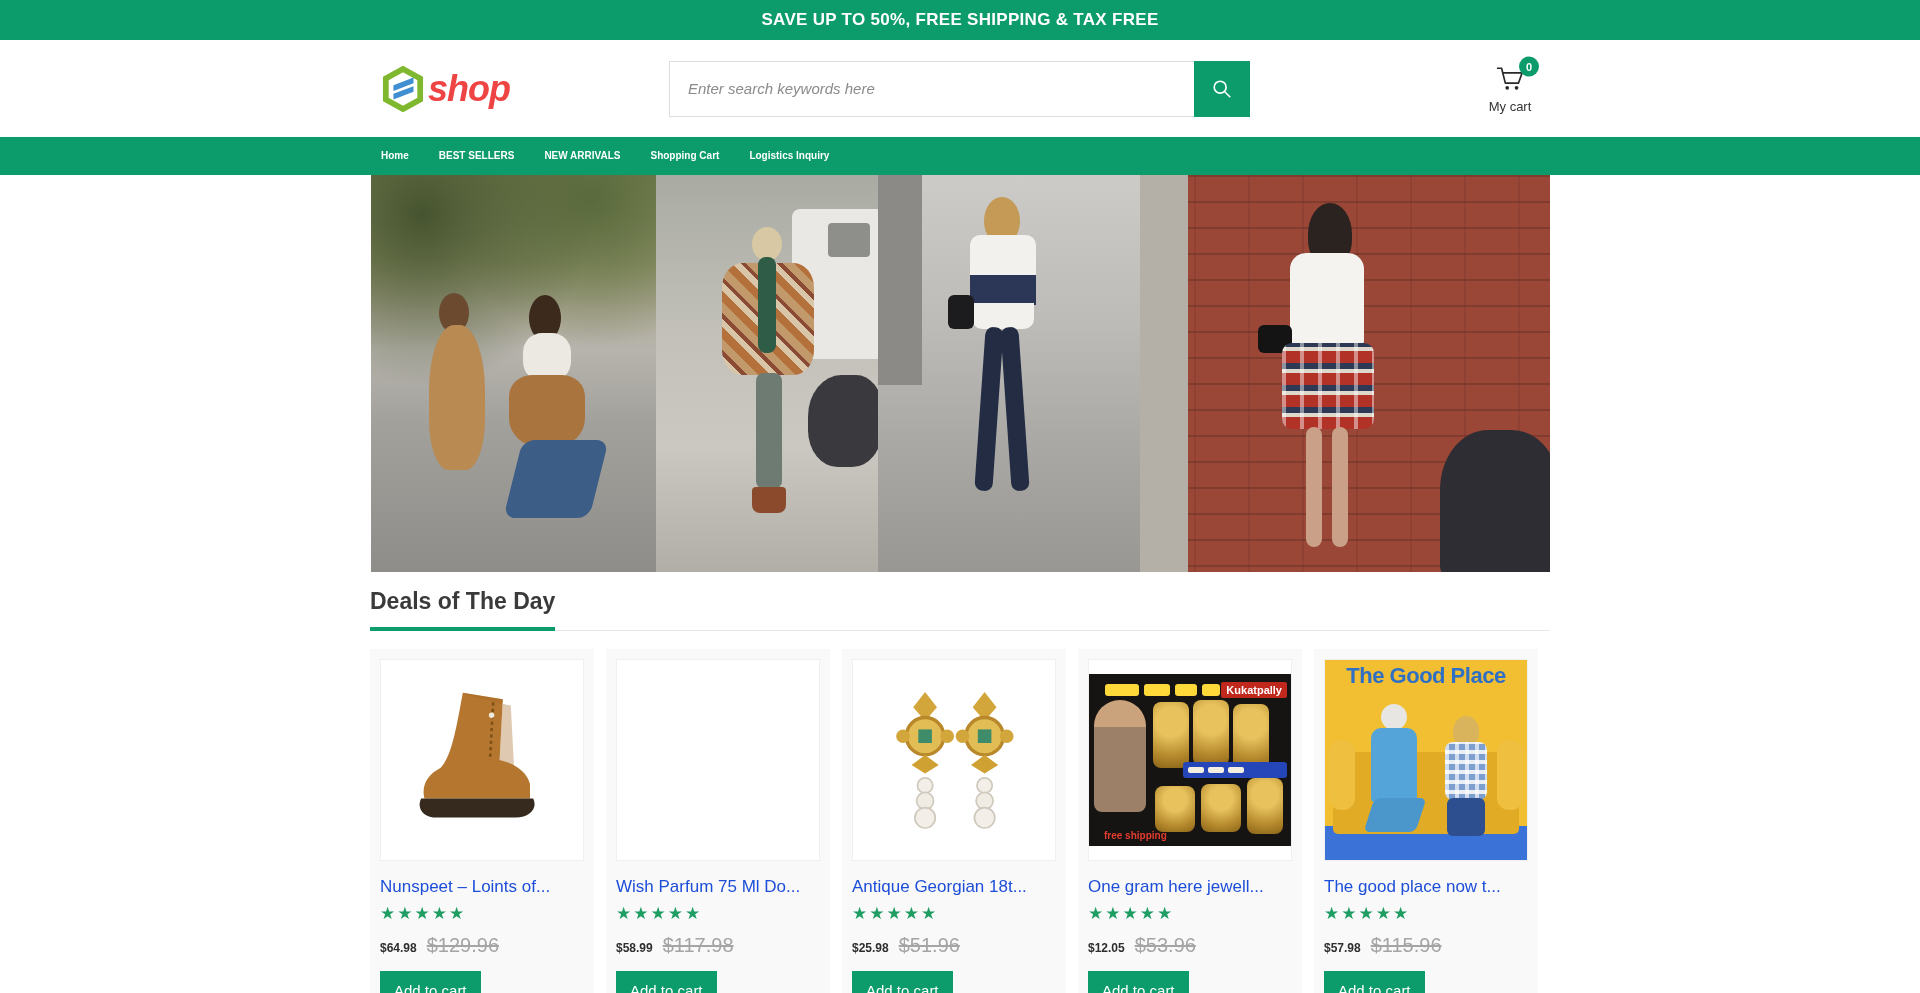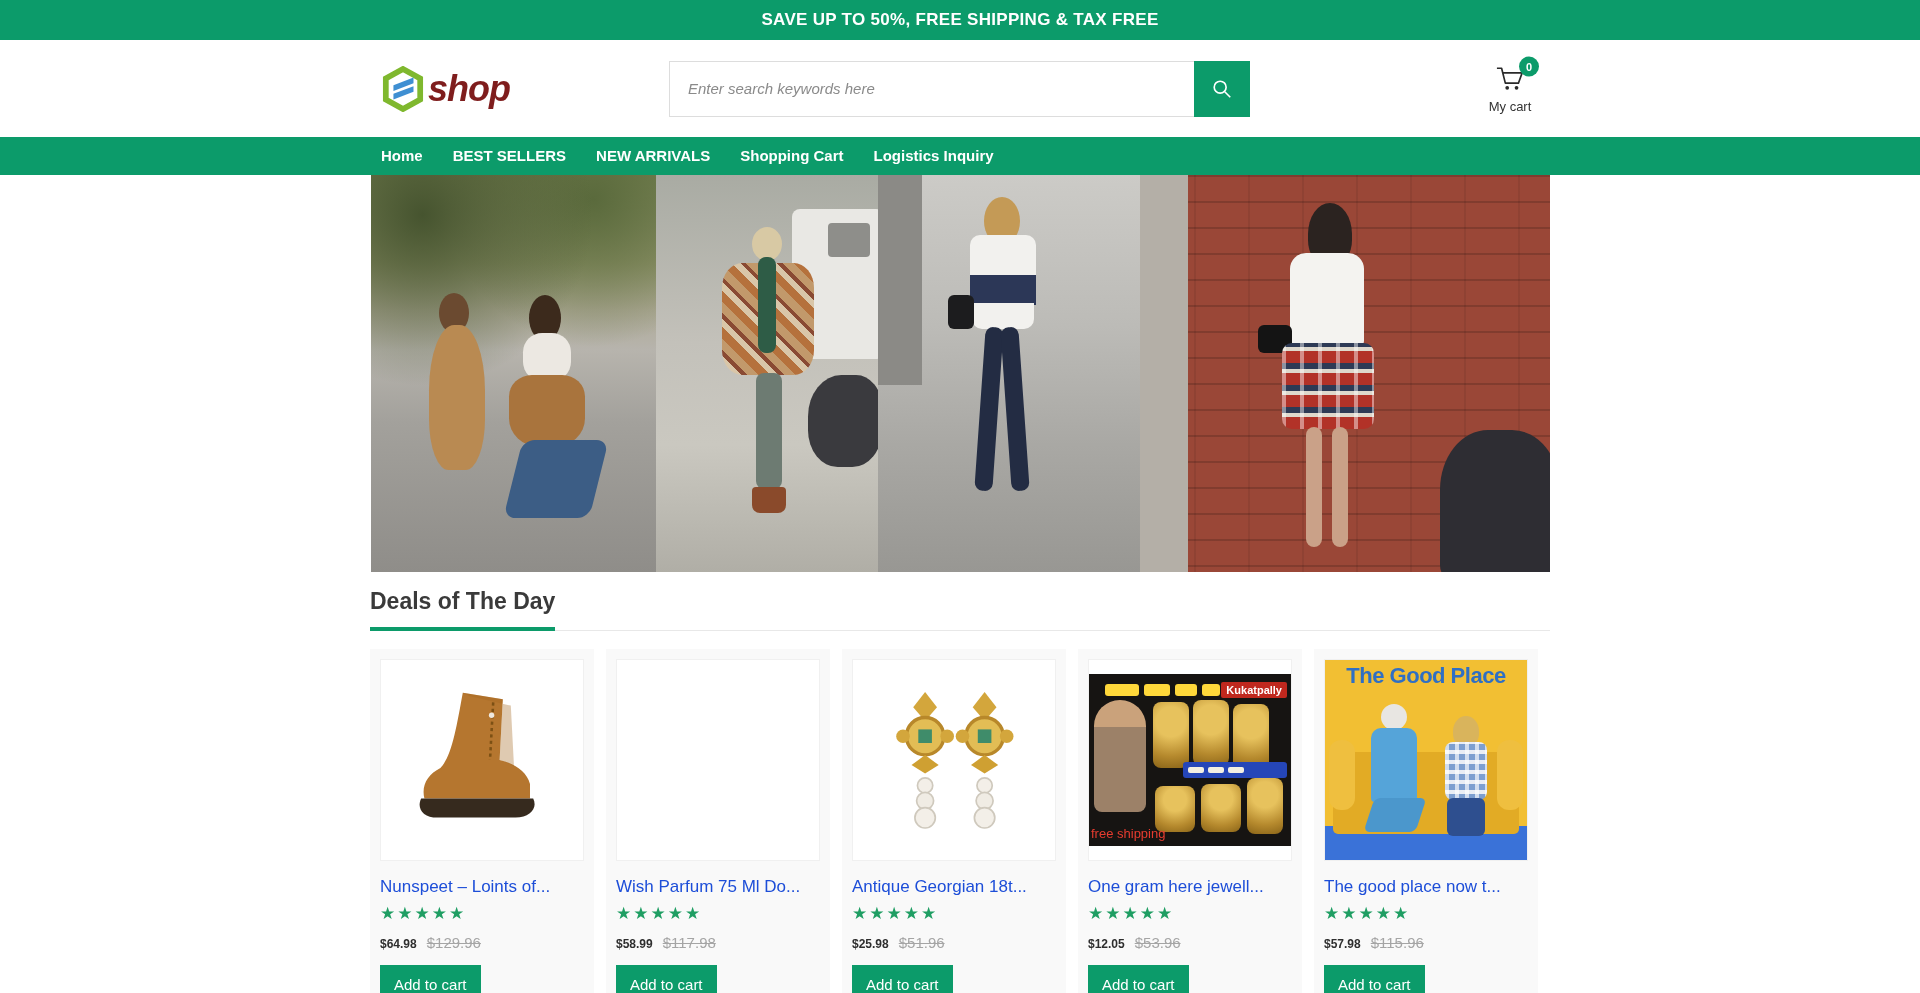--- a/index.html
+++ b/index.html
@@ -9,39 +9,39 @@
 
   
   .topbar { height:40px; background:var(--accent); color:#fff; display:flex;
     align-items:center; justify-content:center; font-weight:bold; font-size:17px; letter-spacing:.3px; }
 
   
   .header { height:97px; position:relative; background:#fff; }
   .container { width:1180px; margin:0 auto; position:relative; height:100%; }
   .logo { position:absolute; left:12px; top:50%; transform:translateY(-50%);
     display:flex; align-items:center; gap:4px; cursor:pointer; }
-  .logo-word { font-size:36px; font-weight:bold; font-style:italic; color:#7f1d1d; letter-spacing:-1px; }
+  .logo-word { font-size:36px; font-weight:bold; font-style:italic; color:#ef4444; letter-spacing:-1px; }
   .searchbox { position:absolute; left:299px; top:50%; transform:translateY(-50%);
     width:581px; height:56px; display:flex; }
   .searchbox input { flex:1; height:56px; border:1px solid #ddd; border-right:none;
     padding:0 18px; font-size:15px; color:#555; outline:none; font-family:inherit;font-style:italic; }
   .searchbox input::placeholder { color:#8a8a8a; }
   .search-btn { width:56px; height:56px; background:var(--accent); border:none; cursor:pointer;
     display:flex; align-items:center; justify-content:center; }
   .cart { position:absolute; right:8px; top:50%; transform:translateY(-50%);
     width:64px; text-align:center; cursor:pointer; }
   .cart-icon-wrap { position:relative; display:inline-block; }
   .cart-badge { position:absolute; top:-8px; right:-14px; width:20px; height:20px; border-radius:50%;
     background:var(--accent); color:#fff; font-size:11px; line-height:20px; text-align:center; font-weight:bold; }
   .cart-label { font-size:13px; color:#333; margin-top:2px; }
 
   
   .nav { height:38px; background:var(--accent); }
   .nav .container { display:flex; align-items:center; gap:8px; }
-  .nav-item { color:#fff; font-weight:bold; font-size:15px; padding:0 11px; cursor:pointer; line-height:38px; }
+  .nav-item { color:#fff; font-weight:bold; font-size:10px; padding:0 11px; cursor:pointer; line-height:38px; }
 
   
   .hero { width:1179px; margin:0 auto; height:397px; display:flex; overflow:hidden; }
   .hp { position:relative; height:100%; overflow:hidden; cursor:pointer; }
   .hp1 { width:285px;
     background: radial-gradient(circle at 18% 10%, #46542f 0%, rgba(70,84,47,0) 40%),
       radial-gradient(circle at 78% 6%, #5a6a3c 0%, rgba(90,106,60,0) 34%),
       linear-gradient(180deg,#7d8757 0%,#96996f 22%,#aeaa96 34%,#b7b4ad 44%,#a3a19c 62%,#8f8d89 100%); }
   .hp2 { width:222px;
     background: linear-gradient(180deg,#a9aba3 0%,#c3c1ba 42%,#cac8c0 68%,#b0aea6 100%); }
@@ -95,41 +95,41 @@
   .deals-title { display:inline-block; font-size:23px; font-weight:bold; color:#3a3a3a;
     padding-bottom:12px; border-bottom:4px solid var(--accent); margin-bottom:-1px; }
   .products { display:flex; gap:12px; margin-top:18px; }
   .card { width:224px; flex:none; background:#f9f9f9; padding:10px 10px 14px; }
   .pimg { height:202px; background:#fff; border:1px solid #f0f0f0; position:relative; overflow:hidden;
     display:flex; align-items:center; justify-content:center; cursor:pointer; }
   .ptitle { margin-top:16px; font-size:17px; color:#1d4ed8; white-space:nowrap; overflow:hidden; cursor:pointer; }
   .pstars { margin-top:6px; color:var(--star); font-size:17px; letter-spacing:2px; }
   .prow { margin-top:10px; display:flex; align-items:baseline; gap:10px; }
   .pprice { font-size:12px; font-weight:bold; color:#2e2e2e; }
-  .pold { font-size:15px; color:#a5a5a5; text-decoration:line-through; }
+  .pold { font-size:20px; color:#a5a5a5; text-decoration:line-through; }
   .pbtn { margin-top:14px; display:inline-block; background:var(--accent); color:#fff; border:none;
     font-size:15px; padding:11px 14px; cursor:pointer; font-family:inherit; }
 
   
   .jt-box { position:absolute; left:0; right:0; top:14px; bottom:14px; background:#161412; overflow:hidden; }
   .jt-woman { position:absolute; left:5px; top:26px; width:52px; height:112px; border-radius:26px 26px 8px 8px;
     background:linear-gradient(180deg,#caa27b 0 24%, #9c8168 24%); }
   .jt-gold { position:absolute; width:36px; height:66px; border-radius:8px;
     background:radial-gradient(circle at 50% 30%, #e7c25d 0 30%, #b5892d 70%, #8a6418 100%); }
   .jt-g1 { left:64px; top:28px; } .jt-g2 { left:104px; top:26px; } .jt-g3 { left:144px; top:30px; }
   .jt-g4 { left:66px; top:112px; width:40px; height:46px; } .jt-g5 { left:112px; top:110px; width:40px; height:48px; }
   .jt-g6 { left:158px; top:104px; width:36px; height:56px; }
   .jt-ybar { position:absolute; top:10px; left:16px; display:flex; gap:5px; }
   .jt-ybar span { height:12px; background:#ffd83a; border-radius:3px; display:inline-block; }
   .jt-badge { position:absolute; right:4px; top:8px; background:#c0281e; color:#fff; font-weight:bold;
     font-size:11px; padding:2px 5px; border-radius:2px; }
   .jt-blue { position:absolute; right:4px; top:88px; width:104px; height:16px; background:#2546b8;
     border-radius:3px; display:flex; align-items:center; gap:4px; padding:0 5px; }
   .jt-blue i { display:block; height:6px; width:16px; background:#f3f0e2; border-radius:2px; }
-  .jt-note { position:absolute; left:2px; bottom:5px; color:#e63c2f; font-weight:normal; font-size:13px; }
+  .jt-note { position:absolute; left:15px; bottom:5px; color:#e63c2f; font-weight:bold; font-size:10px; }
 
   
   .gp { position:absolute; inset:0; background:#f2bf33; }
   .gp-title { position:absolute; top:3px; width:100%; text-align:center; color:#2f6fc4;
     font-weight:bold; font-size:22px; letter-spacing:-.5px; }
   .gp-floor { position:absolute; bottom:0; left:0; right:0; height:34px; background:#3a72d8; }
   .gp-couch { position:absolute; left:8px; right:8px; top:92px; height:82px; background:#e2ab25; border-radius:12px 12px 5px 5px; }
   .gp-couch:before, .gp-couch:after { content:""; position:absolute; top:-12px; width:26px; height:70px;
     background:#efbf3f; border-radius:12px; }
   .gp-couch:before { left:-4px; } .gp-couch:after { right:-4px; }

